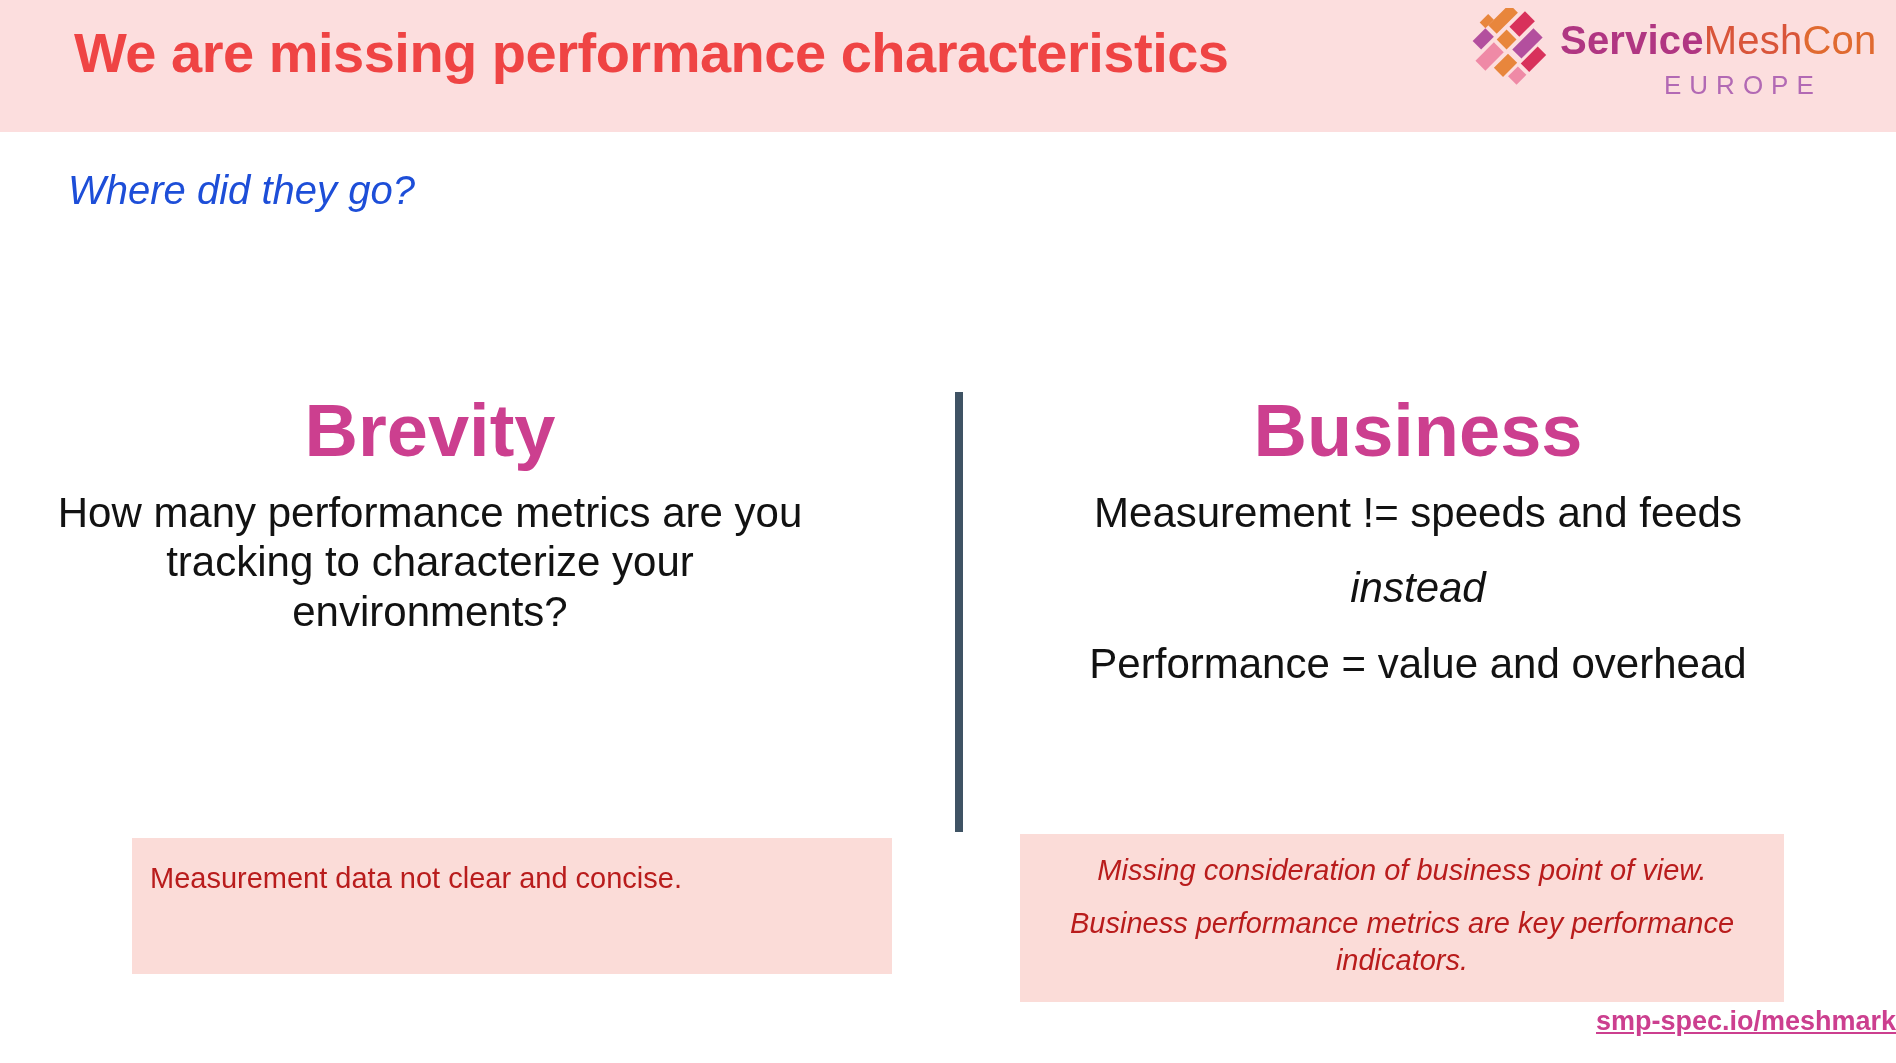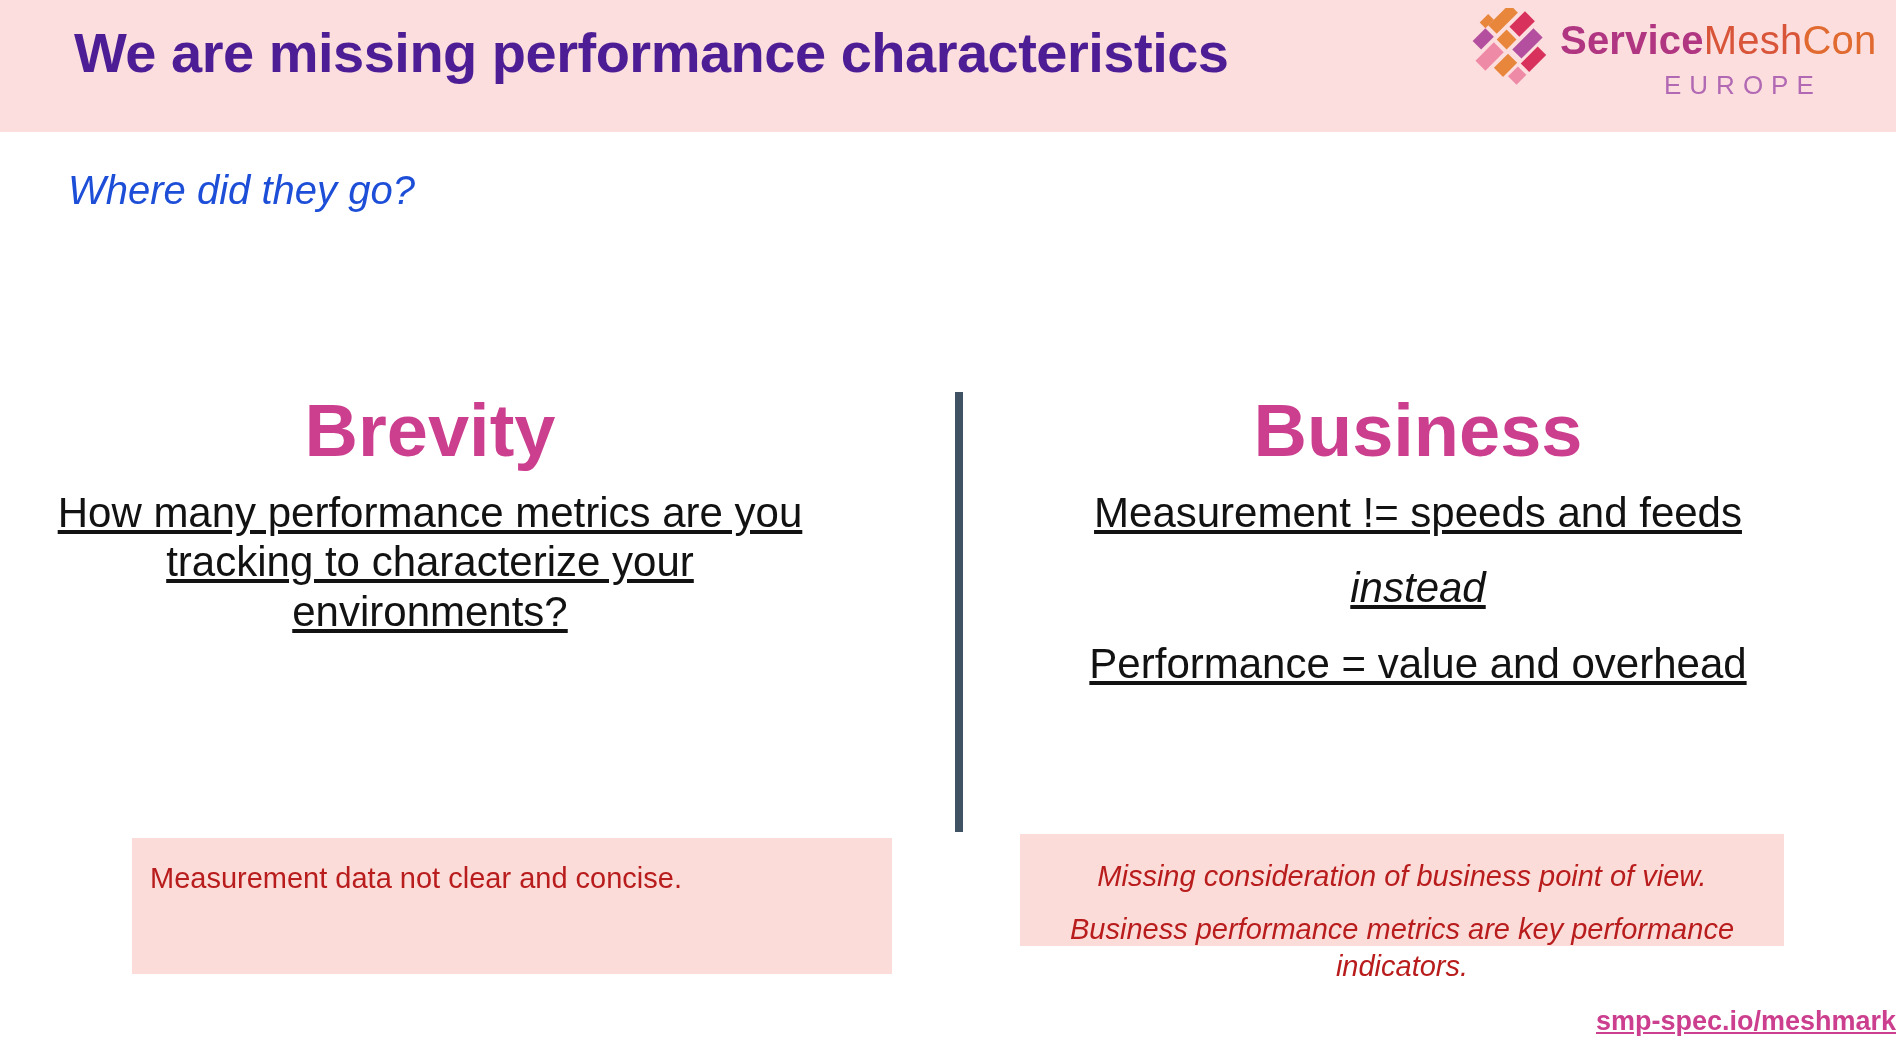--- a/index.html
+++ b/index.html
@@ -25,21 +25,21 @@
     background: #fcdede;
   }
   .slide-title {
     position: absolute;
     left: 74px;
     top: 22px;
     width: 1350px;
     font-size: 56px;
     font-weight: bold;
     letter-spacing: -0.5px;
-    color: #4c1d95;
+    color: #ef4444;
     line-height: 1.1;
     white-space: nowrap;
   }
 
   
   .logo {
     position: absolute;
     left: 1466px;
     top: 4px;
     width: 410px;
@@ -112,21 +112,21 @@
     margin: 0;
   }
   .col-body {
     margin: 18px auto 0 auto;
     font-size: 42px;
     color: #121212;
     line-height: 1.18;
   }
   .col-left .col-body  { width: 760px; }
   .col-right .col-body { width: 800px; }
-  .col-body p { margin: 0 0 10px 0; text-decoration: underline; }
+  .col-body p { margin: 0 0 10px 0; }
   .col-body p.italic { font-style: italic; }
   .col-right .col-body p { margin: 0 0 26px 0; }
 
   
   .callout {
     position: absolute;
     background: #fbdcd8;
     box-sizing: border-box;
   }
   .callout-left {
@@ -134,22 +134,22 @@
     top: 838px;
     width: 760px;
     height: 136px;
     padding: 22px 18px 0 18px;
     text-align: left;
   }
   .callout-right {
     left: 1020px;
     top: 834px;
     width: 764px;
-    height: 112px;
-    padding: 24px 24px 0 24px;
+    height: 168px;
+    padding: 18px 24px 0 24px;
     text-align: center;
     font-style: italic;
   }
   .callout p {
     margin: 0 0 14px 0;
     font-size: 29px;
     color: #b91c1c;
     line-height: 1.28;
   }
   .callout-right p { margin: 0 0 16px 0; }

